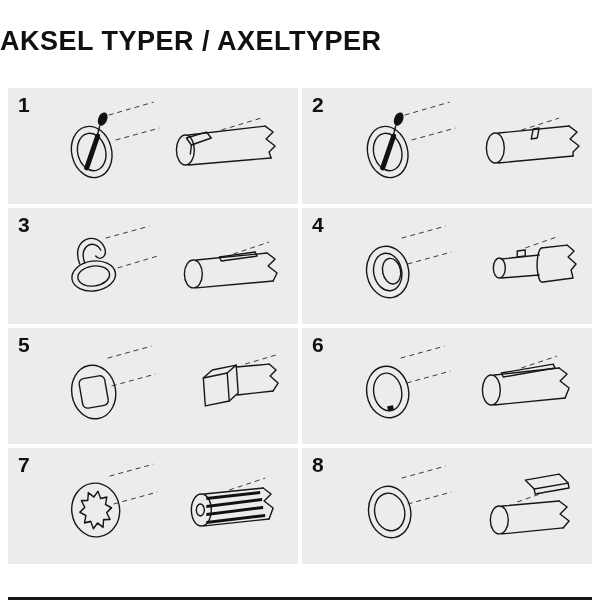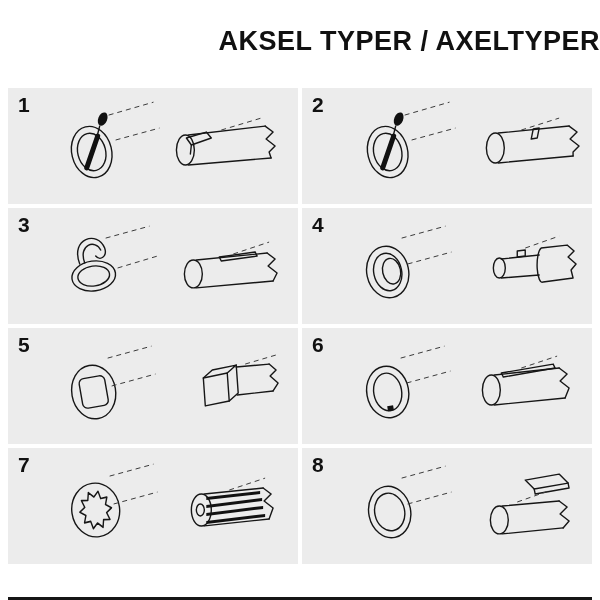--- a/index.html
+++ b/index.html
@@ -1,18 +1,18 @@
 <!DOCTYPE html>
 <html><head>
 <meta charset="utf-8">
 <style>
   html,body{margin:0;padding:0;background:#ffffff;width:600px;height:600px;overflow:hidden;
     font-family:"Liberation Sans", sans-serif;}
   .page{position:relative;width:600px;height:600px;background:#fff;}
-  .title{width:100%;text-align:right;padding-top:26px;font-size:27px;font-weight:700;
+  .title{width:100%;text-align:left;padding-top:26px;font-size:27px;font-weight:700;
     letter-spacing:0.5px;color:#111;}
   .grid{position:absolute;top:88px;left:8px;right:8px;
     display:grid;grid-template-columns:1fr 1fr;grid-auto-rows:116px;gap:4px;}
   .cell{position:relative;background:#ececec;}
   .num{position:absolute;top:5px;left:10px;font-size:21px;font-weight:700;color:#111;z-index:2;}
   .cell svg{position:absolute;inset:0;width:100%;height:100%;}
   .o{stroke:#161616;stroke-width:1.4;fill:none;stroke-linejoin:round;stroke-linecap:round;}
   .f{fill:#111;stroke:none;}
   .th{stroke:#111;stroke-width:5;fill:none;stroke-linecap:round;}
   .d{stroke:#3a3a3a;stroke-width:1;fill:none;stroke-dasharray:5 4;}

